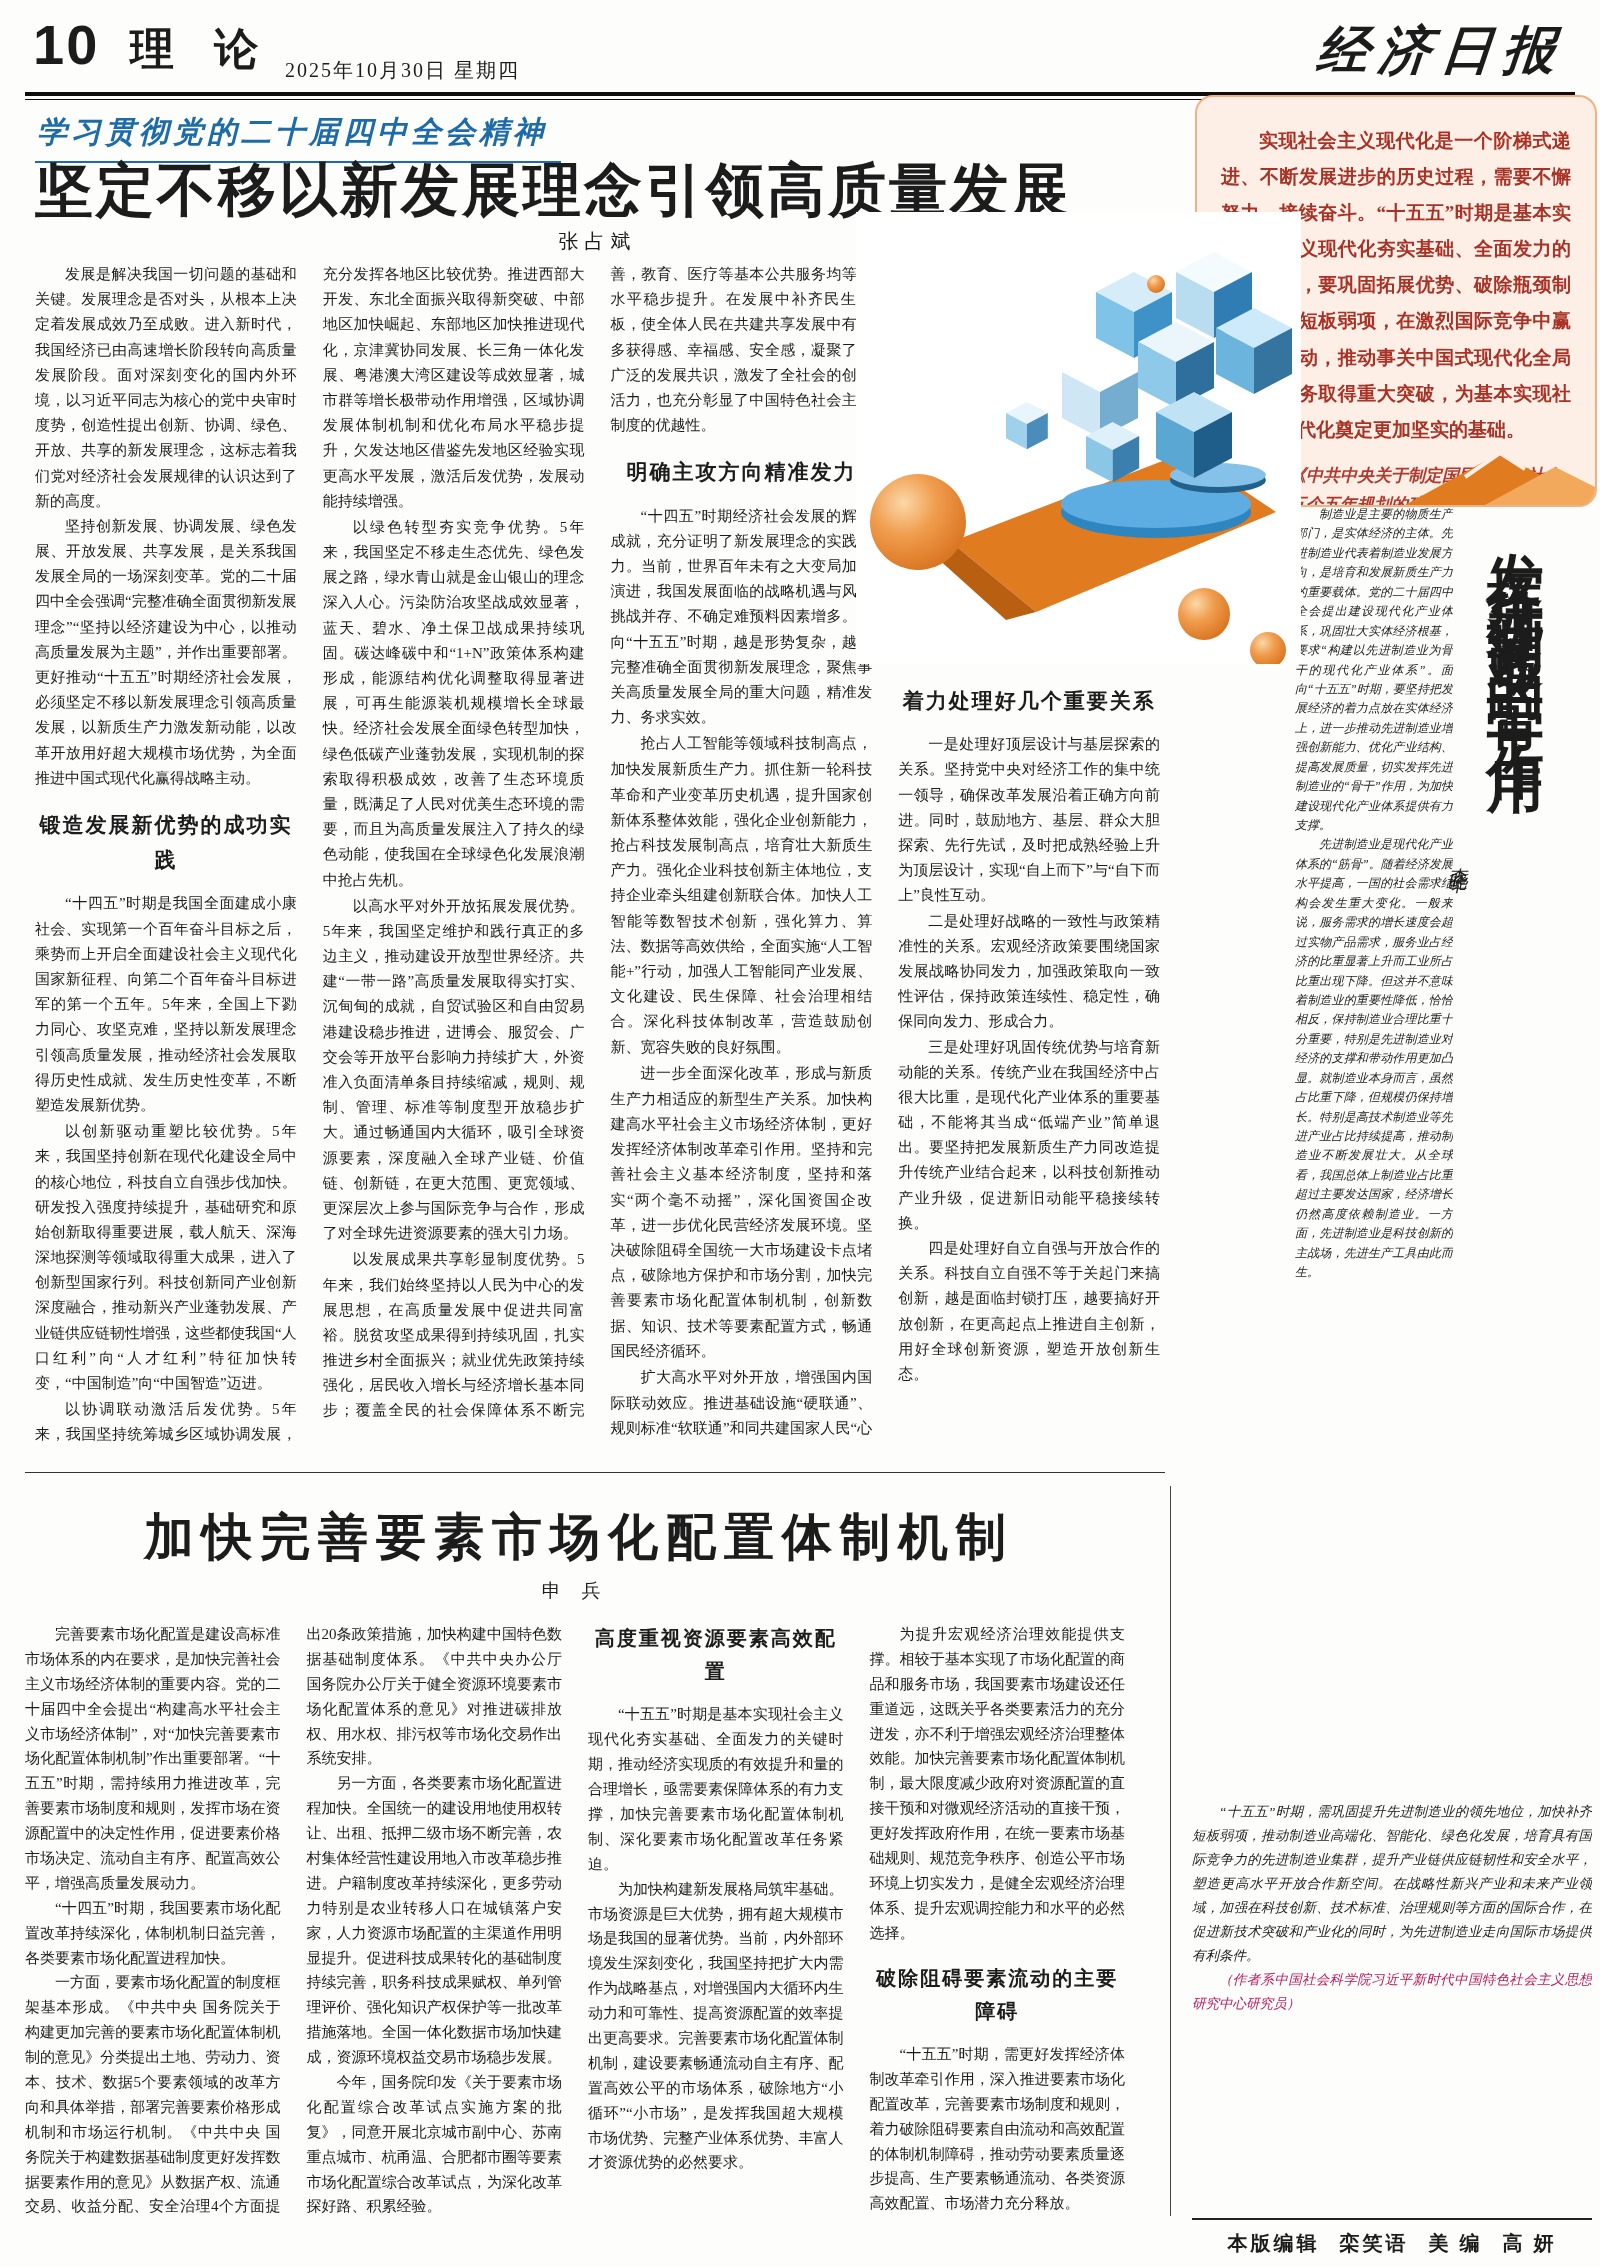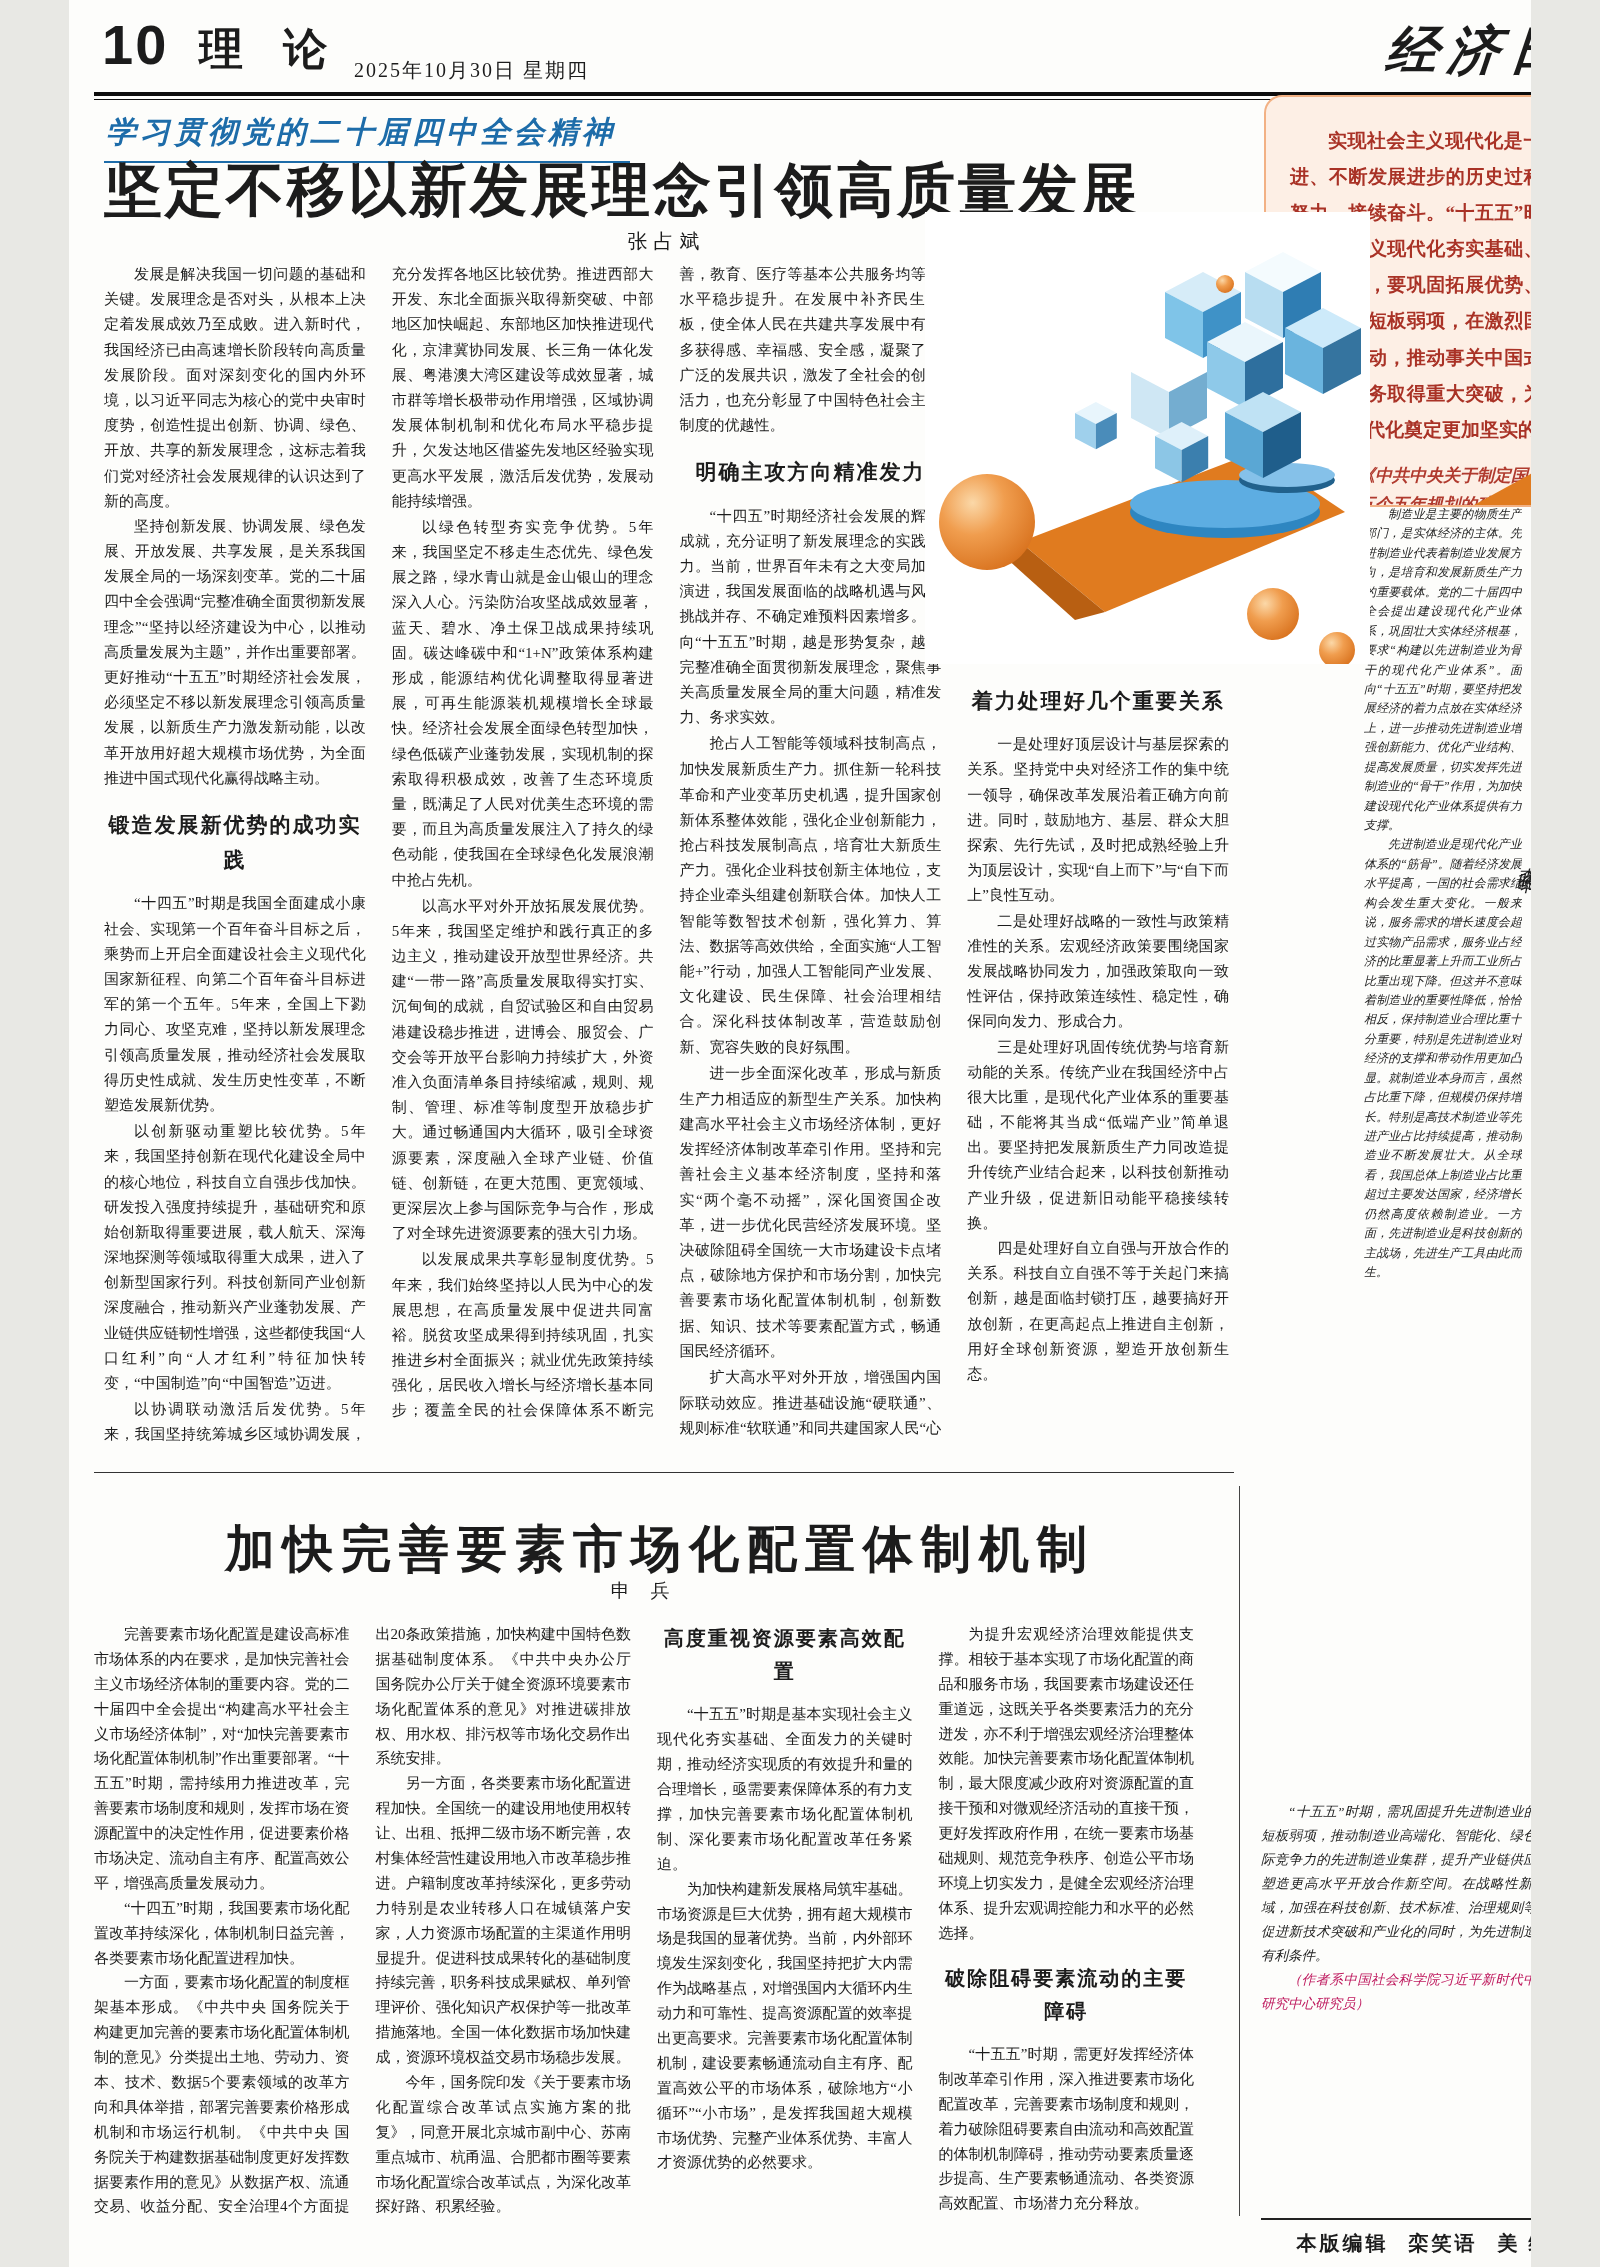--- a/index.html
+++ b/index.html
@@ -1,16 +1,16 @@
 <!DOCTYPE html>
 <html><head>
 <meta charset="utf-8">
 <style>
   html,body{margin:0;padding:0;background:#e8e8e4;}
-  .page{position:relative;width:1462px;height:2267px;background:#fdfdfb;margin:0 auto;overflow:hidden;
+  .page{position:relative;width:1600px;height:2267px;background:#fdfdfb;margin:0 auto;overflow:hidden;
         font-family:"Liberation Serif","DejaVu Serif",serif;color:#1c1c1c;}
   
   .hdr{position:absolute;left:25px;top:16px;width:1550px;height:70px;}
   .hdr-num{position:absolute;left:8px;top:-4px;font-family:"Liberation Sans","DejaVu Sans",sans-serif;
            font-size:56px;font-weight:900;letter-spacing:2px;}
   .hdr-sec{position:absolute;left:105px;top:4px;font-family:"Liberation Sans","DejaVu Sans",sans-serif;
            font-size:44px;font-weight:900;letter-spacing:14px;}
   .hdr-date{position:absolute;left:260px;bottom:2px;font-size:20px;letter-spacing:2px;}
   .hdr-mast{position:absolute;right:10px;top:0px;font-size:52px;font-weight:bold;font-style:italic;
             font-family:"DejaVu Serif","Liberation Serif",serif;letter-spacing:10px;transform:skewX(-5deg);}
@@ -202,21 +202,21 @@
   <div class="footer-ed">
     <span>本版编辑</span>
     <span>栾笑语</span>
     <span>美 编</span>
     <span>高 妍</span>
   </div>
 
   <div class="hdiv"></div>
   <div class="vdiv"></div>
 
-  <h2 class="bot-headline" style="margin:16px;">加快完善要素市场化配置体制机制</h2>
+  <h2 class="bot-headline" style="margin:4px;">加快完善要素市场化配置体制机制</h2>
   <div class="bot-byline">申 兵</div>
   <div class="bot-cols">
       <p>完善要素市场化配置是建设高标准市场体系的内在要求，是加快完善社会主义市场经济体制的重要内容。党的二十届四中全会提出“构建高水平社会主义市场经济体制”，对“加快完善要素市场化配置体制机制”作出重要部署。“十五五”时期，需持续用力推进改革，完善要素市场制度和规则，发挥市场在资源配置中的决定性作用，促进要素价格市场决定、流动自主有序、配置高效公平，增强高质量发展动力。</p>
       <p>“十四五”时期，我国要素市场化配置改革持续深化，体制机制日益完善，各类要素市场化配置进程加快。</p>
       <p>一方面，要素市场化配置的制度框架基本形成。《中共中央 国务院关于构建更加完善的要素市场化配置体制机制的意见》分类提出土地、劳动力、资本、技术、数据5个要素领域的改革方向和具体举措，部署完善要素价格形成机制和市场运行机制。《中共中央 国务院关于构建数据基础制度更好发挥数据要素作用的意见》从数据产权、流通交易、收益分配、安全治理4个方面提出20条政策措施，加快构建中国特色数据基础制度体系。《中共中央办公厅 国务院办公厅关于健全资源环境要素市场化配置体系的意见》对推进碳排放权、用水权、排污权等市场化交易作出系统安排。</p>
       <p>另一方面，各类要素市场化配置进程加快。全国统一的建设用地使用权转让、出租、抵押二级市场不断完善，农村集体经营性建设用地入市改革稳步推进。户籍制度改革持续深化，更多劳动力特别是农业转移人口在城镇落户安家，人力资源市场配置的主渠道作用明显提升。促进科技成果转化的基础制度持续完善，职务科技成果赋权、单列管理评价、强化知识产权保护等一批改革措施落地。全国一体化数据市场加快建成，资源环境权益交易市场稳步发展。</p>
       <p>今年，国务院印发《关于要素市场化配置综合改革试点实施方案的批复》，同意开展北京城市副中心、苏南重点城市、杭甬温、合肥都市圈等要素市场化配置综合改革试点，为深化改革探好路、积累经验。</p>
       <h3 class="colhead">高度重视资源要素高效配置</h3>
       <p>“十五五”时期是基本实现社会主义现代化夯实基础、全面发力的关键时期，推动经济实现质的有效提升和量的合理增长，亟需要素保障体系的有力支撑，加快完善要素市场化配置体制机制、深化要素市场化配置改革任务紧迫。</p>
       <p><b class="lead">为加快构建新发展格局筑牢基础。</b>市场资源是巨大优势，拥有超大规模市场是我国的显著优势。当前，内外部环境发生深刻变化，我国坚持把扩大内需作为战略基点，对增强国内大循环内生动力和可靠性、提高资源配置的效率提出更高要求。完善要素市场化配置体制机制，建设要素畅通流动自主有序、配置高效公平的市场体系，破除地方“小循环”“小市场”，是发挥我国超大规模市场优势、完整产业体系优势、丰富人才资源优势的必然要求。</p>

